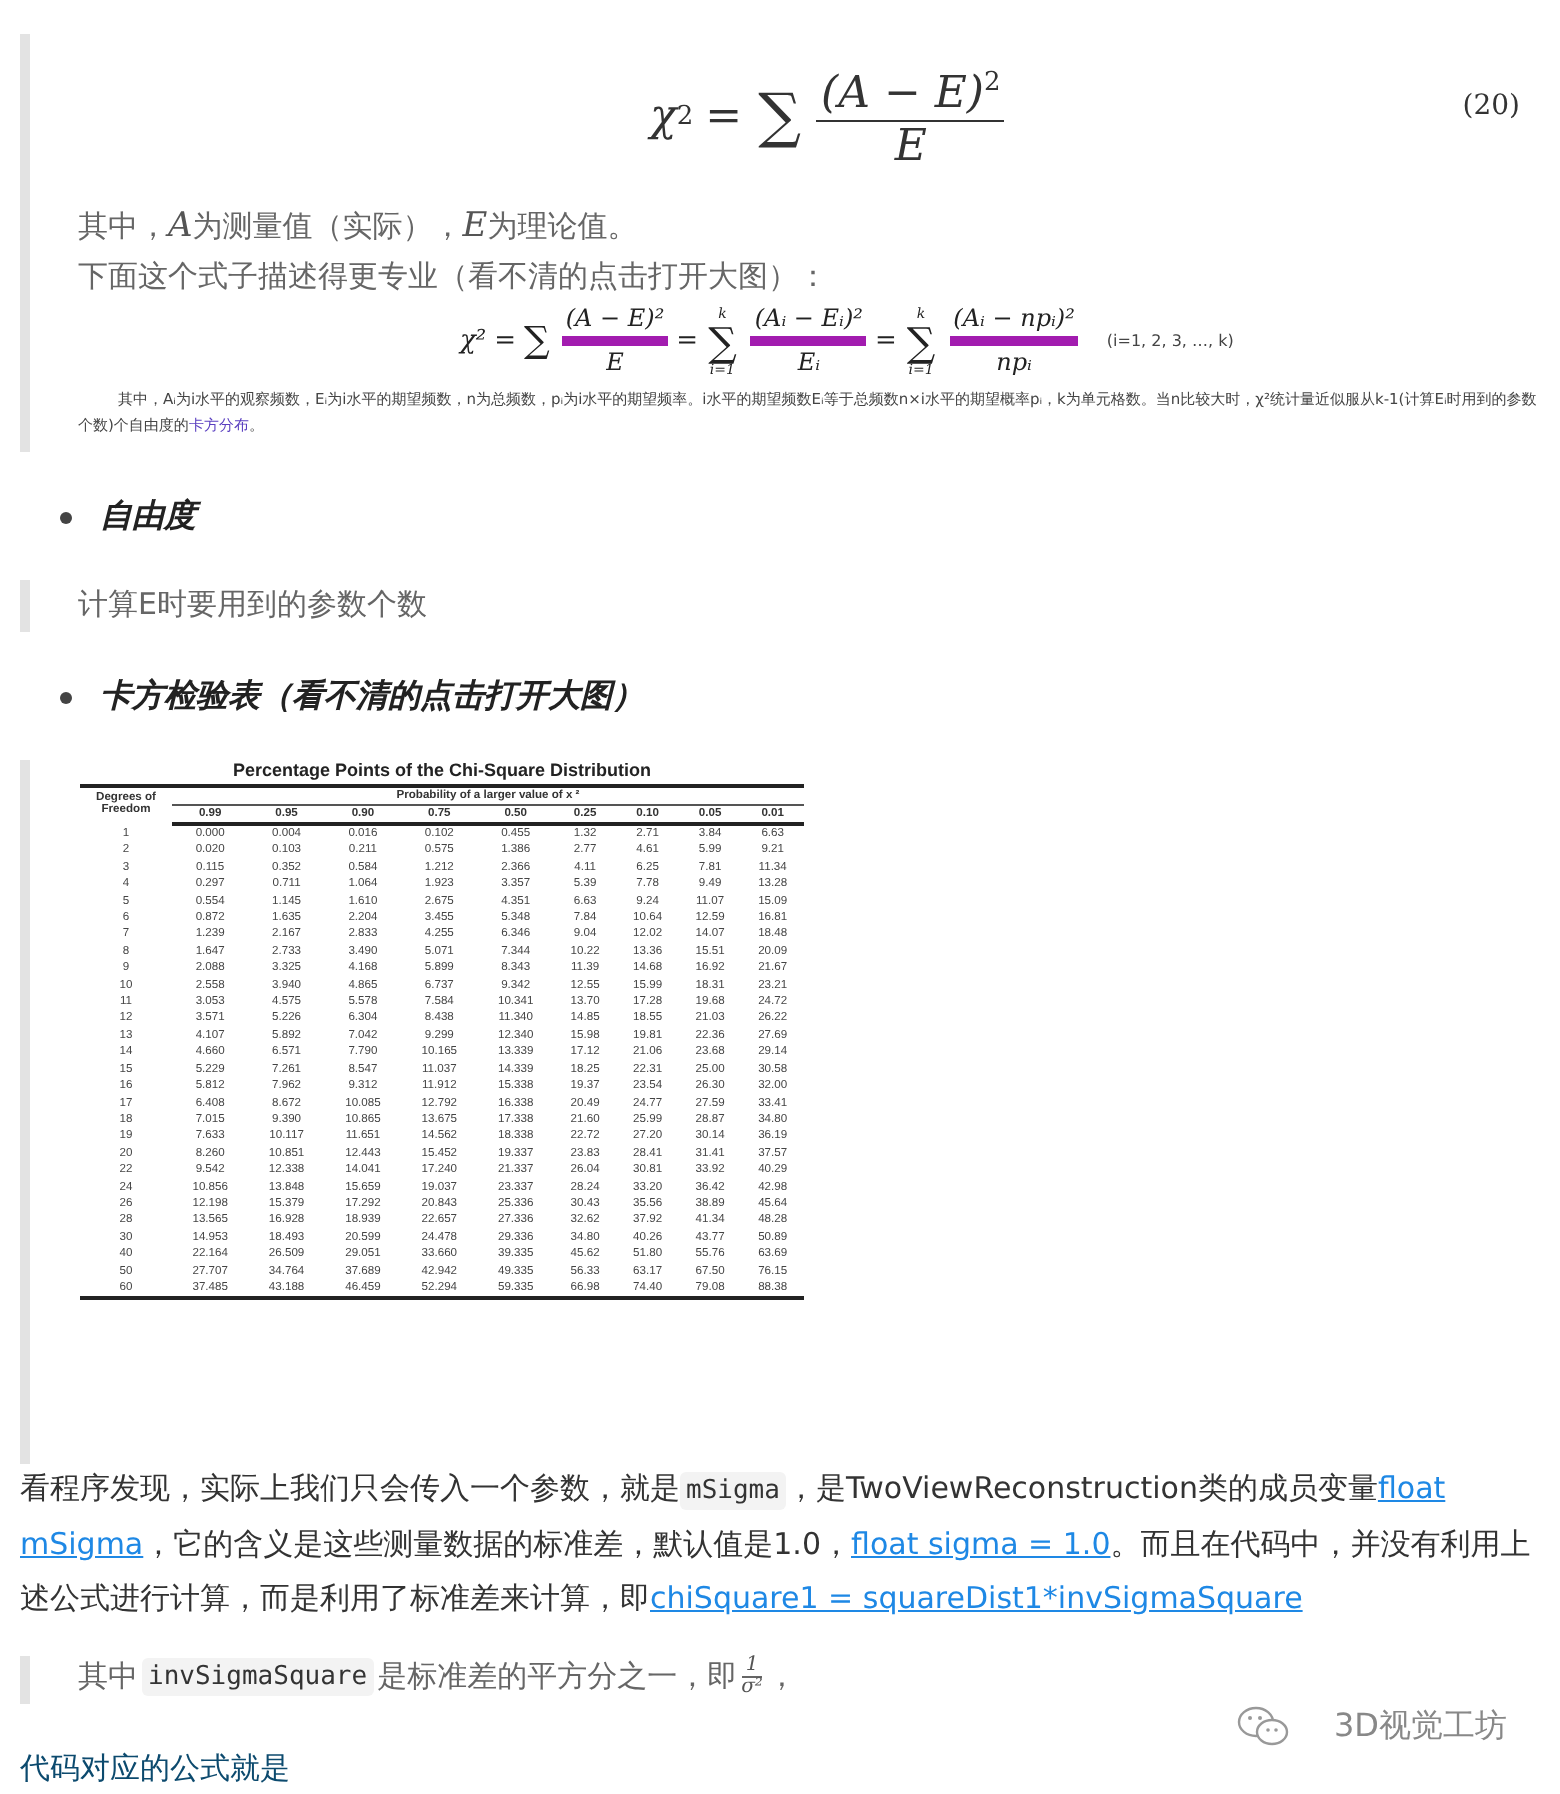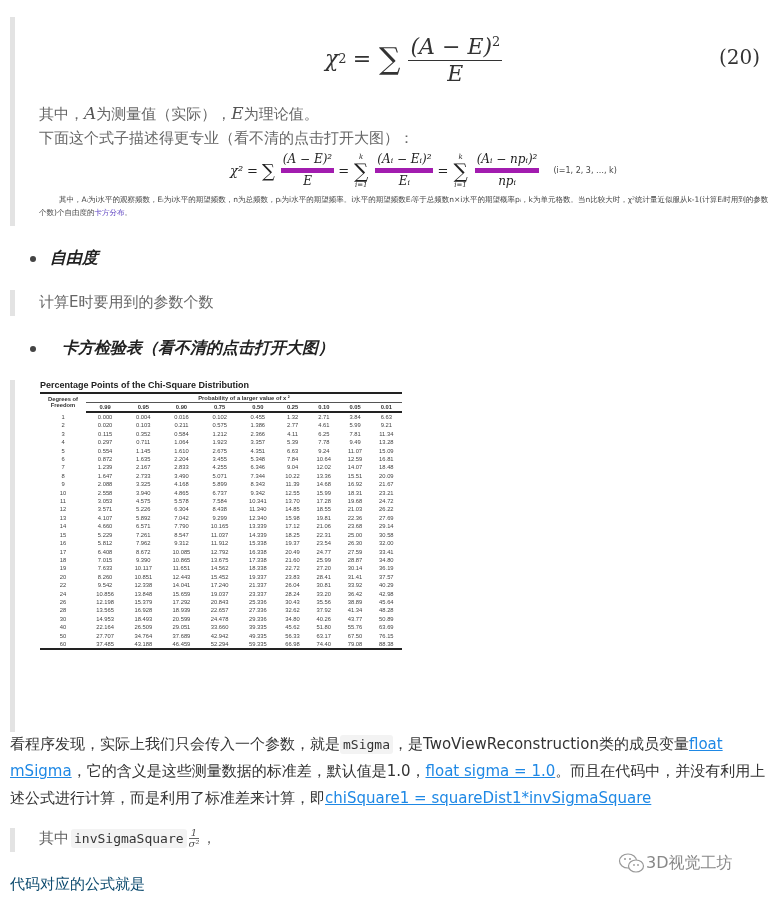--- a/index.html
+++ b/index.html
@@ -6,63 +6,63 @@
   html, body { width: 780px; height: 897px; background: #ffffff; overflow: hidden; }
   body { font-family: "DejaVu Sans", "Liberation Sans", sans-serif; color: #333; position: relative; }
 
   .bq { position: absolute; left: 10px; border-left: 5px solid #e3e3e3; }
   .bq1 { top: 17px; height: 209px; width: 760px; }
   .formula-main { position: absolute; top: 12px; left: 310px; font-family: "DejaVu Serif", "Liberation Serif", serif; font-style: italic; font-size: 22px; color: #333; display: flex; align-items: center; }
   .frac { display: inline-flex; flex-direction: column; align-items: center; margin-left: 6px; }
   .frac .num { padding: 0 2px; border-bottom: 1px solid #333; line-height: 26px; }
   .frac .den { line-height: 26px; }
   .sum { font-style: normal; font-size: 30px; margin: 0 2px; }
-  .eqnum { position: absolute; top: 28px; right: 10px; font-family: "DejaVu Serif", "Liberation Serif", serif; font-size: 20px; color: #333; }
+  .eqnum { position: absolute; top: 28px; right: 10px; font-family: "DejaVu Serif", "Liberation Serif", serif; font-size: 14px; color: #333; }
 
   .bq-text { position: absolute; left: 24px; font-size: 15px; color: #666; white-space: nowrap; }
   .math-i { font-family: "DejaVu Serif", "Liberation Serif", serif; font-style: italic; font-size: 17px; color: #555; }
 
   .formula-img { position: absolute; top: 134px; left: 215px; font-family: "DejaVu Serif", "Liberation Serif", serif; font-style: italic; font-size: 13px; color: #222; display: flex; align-items: center; }
   .formula-img .frac .num, .formula-img .frac .den { line-height: 17px; font-size: 12px; }
   .formula-img .frac .num { border-bottom: 5px solid #a21caf; }
   .sumk { display: inline-flex; flex-direction: column; align-items: center; font-style: normal; margin: 0 1px; }
   .sumk .lim { font-size: 7px; line-height: 8px; font-style: italic; }
   .sumk .sig { font-size: 20px; line-height: 20px; }
   .idx { font-style: normal; font-size: 8px; margin-left: 14px; color: #444; font-family: "DejaVu Sans", sans-serif; }
 
   .small-note { position: absolute; left: 24px; top: 176px; width: 735px; font-size: 7.5px; line-height: 13px; color: #444; text-indent: 20px; }
   .small-note a { color: #5a3fc0; text-decoration: none; text-align: center; }
   .bullet { position: absolute; left: 30px; font-size: 16px; font-weight: bold; font-style: italic; color: #222; display: flex; align-items: center; }
   .bullet .dot { display: inline-block; width: 6px; height: 6px; border-radius: 50%; background: #444; margin-right: 14px; }
   .bullet1 { top: 248px; text-align: center; }
-  .bullet2 { top: 338px; gap: 12px; }
+  .bullet2 { top: 338px; }
 
   .bq2 { top: 290px; height: 26px; width: 760px; }
   .bq3 { top: 380px; height: 352px; width: 760px; }
 
   .chi-table { position: absolute; left: 40px; top: 378px; width: 362px; font-family: "Liberation Sans", sans-serif; color: #333; }
-  .chi-title { font-size: 9px; font-weight: bold; color: #222; height: 14px; line-height: 14px; }
+  .chi-title { text-align: center; font-size: 9px; font-weight: bold; color: #222; height: 14px; line-height: 14px; }
   .chi-table table { width: 100%; border-collapse: collapse; font-size: 5.8px; }
   .chi-table thead { border-top: 2px solid #222; }
   .chi-table th { font-weight: bold; color: #333; padding: 1px 0; text-align: center; }
   .chi-table th.prob-head { border-bottom: 1px solid #555; }
   .chi-table tr.probs th { border-bottom: 2px solid #222; }
   .chi-table td { text-align: center; height: 8.4px; line-height: 8.4px; color: #444; }
   .chi-table tbody { border-bottom: 2px solid #222; }
 
   .para { position: absolute; left: 10px; top: 731px; width: 760px; font-size: 15px; line-height: 27px; color: #333; }
   .para code, .bq4 code { font-family: "DejaVu Sans Mono", "Liberation Mono", monospace; font-size: 13px; background: #f3f3f3; border-radius: 3px; padding: 2px 3px; color: #333; }
   .para a { color: #1e88e5; text-decoration: underline; }
 
   .bq4 { top: 828px; height: 24px; width: 760px; }
   .bq4-text { position: absolute; left: 24px; top: 0px; font-size: 15px; color: #666; white-space: nowrap; display: flex; align-items: center; gap: 2px; }
   .tiny-frac { display: inline-flex; flex-direction: column; align-items: center; font-family: "DejaVu Serif", serif; font-style: italic; font-size: 10px; line-height: 10px; color: #555; }
   .tiny-frac .n { border-bottom: 1px solid #666; padding: 0 2px; }
 
-  .watermark { position: absolute; left: 618px; top: 852px; display: flex; align-items: center; gap: 0; color: #888; font-size: 16px; }
+  .watermark { position: absolute; left: 618px; top: 852px; display: flex; align-items: center; gap: 21px; color: #888; font-size: 16px; }
   .wm-icon { width: 28px; height: 22px; }
 
   .last-line { position: absolute; left: 10px; top: 875px; font-size: 15px; color: #0c4a6e; }
 </style>
 </head>
 <body>
 
 <div class="bq bq1">
   <div class="formula-main">
     <span>χ</span>
@@ -497,20 +497,21 @@
 </div>
 
 <div class="para">
   <span>看程序发现，实际上我们只会传入一个参数，就是</span><code>mSigma</code><span>，是TwoViewReconstruction类的成员变量</span><a>float mSigma</a><span>，它的含义是这些测量数据的标准差，默认值是1.0，</span><a>float sigma = 1.0</a><span>。而且在代码中，并没有利用上述公式进行计算，而是利用了标准差来计算，即</span><a>chiSquare1 = squareDist1*invSigmaSquare</a>
 </div>
 
 <div class="bq bq4">
   <div class="bq-text bq4-text">
     <span>其中</span>
       <code>invSigmaSquare</code>
+      <span>是标准差的平方分之一，即</span>
     <span class="tiny-frac">
         <span class="n">1</span>
         <span>σ²</span>
       </span>
       <span>，</span>
   </div>
 </div>
 
 <div class="watermark">
   <svg class="wm-icon" viewBox="0 0 28 22">

